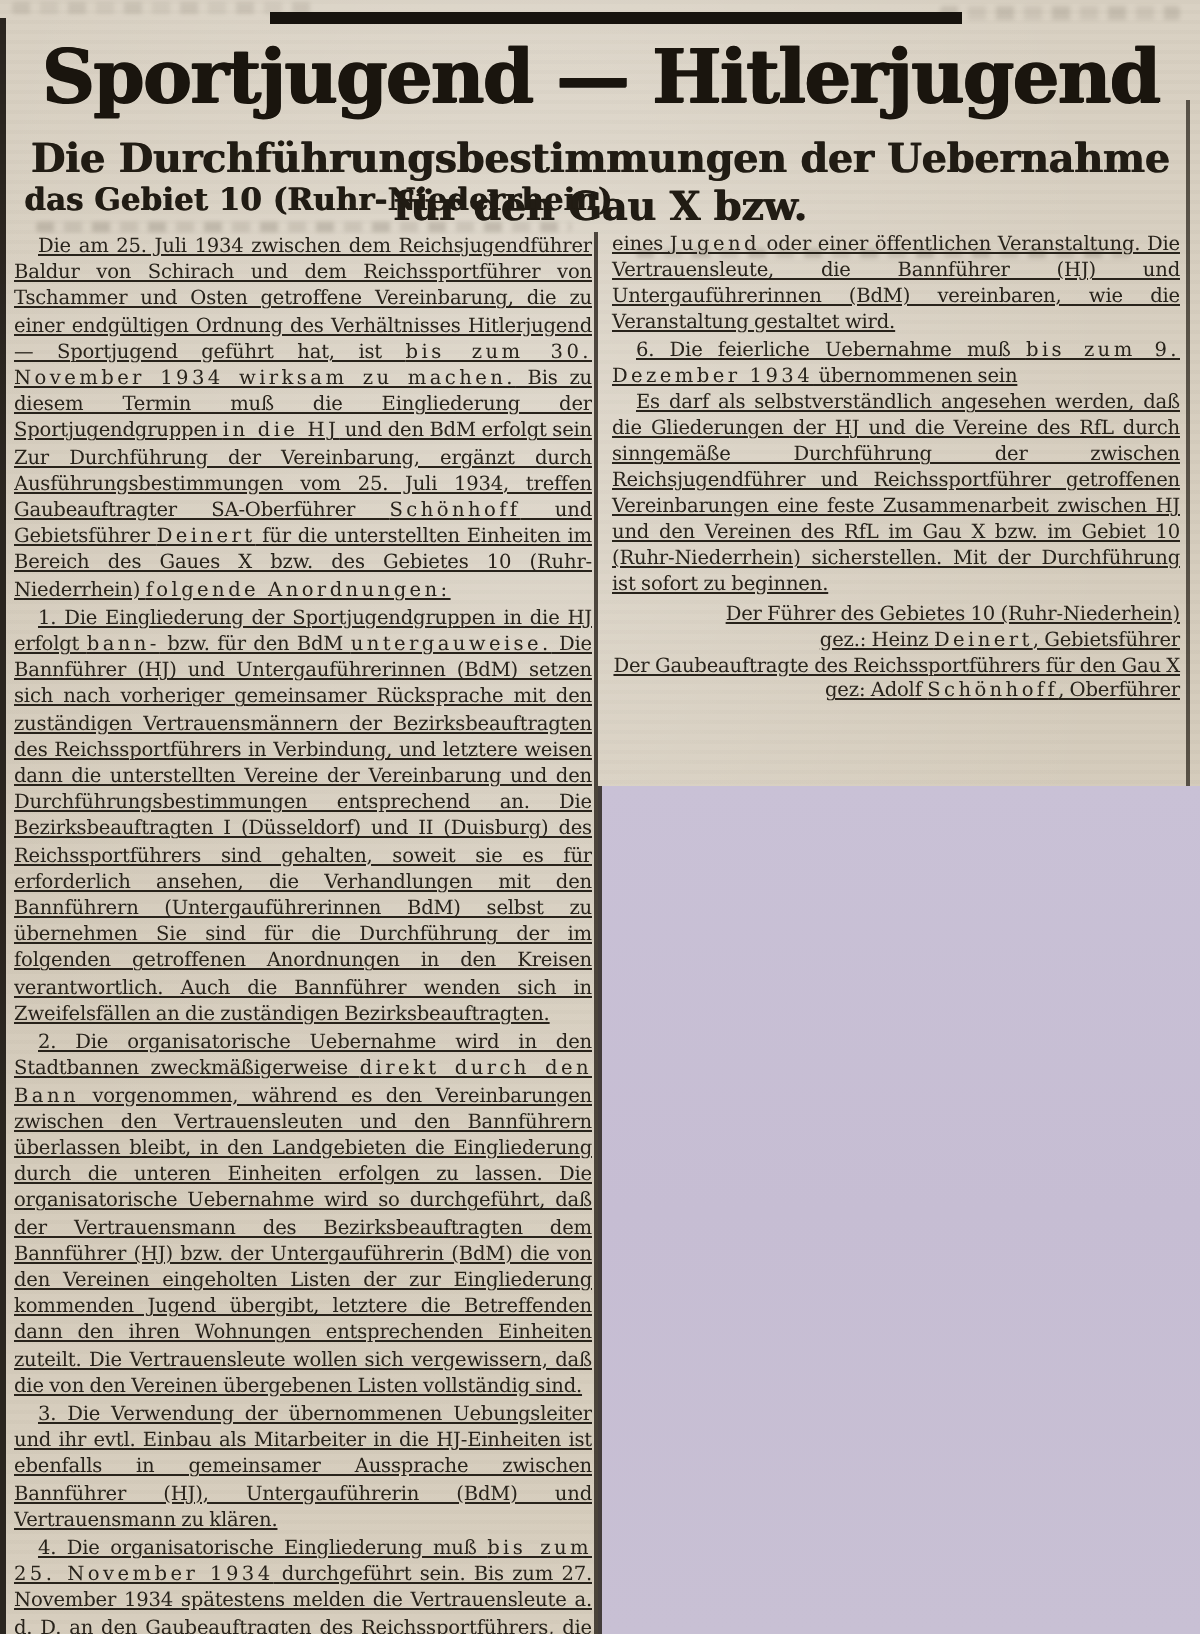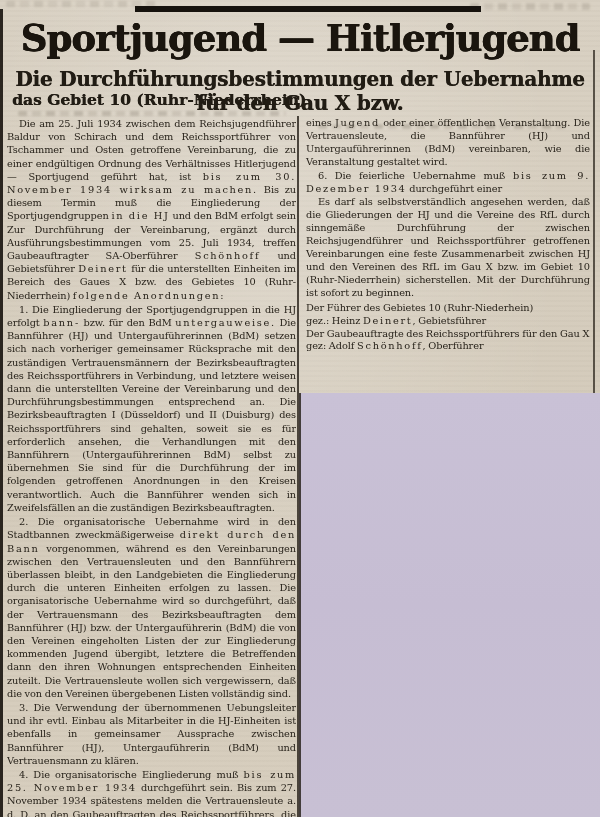--- a/index.html
+++ b/index.html
@@ -26,25 +26,25 @@
                     rgba(75,66,52,.22) 14px 23px, rgba(0,0,0,0) 23px 28px);}
   .g1{left:18px;top:111px;width:268px;}
   .g2{left:318px;top:124px;width:250px;}
   .g3{left:470px;top:3px;width:120px;height:7px;opacity:.4;}
   .g4{left:6px;top:1px;width:150px;height:6px;opacity:.35;}
   
   .col{position:absolute;top:117px;color:#28231b;text-align:justify;z-index:3;
        font-size:9.8px;line-height:13.2px;letter-spacing:-0.1px;word-spacing:-0.3px;}
   .col-left{left:7px;width:289px;height:700px;overflow:hidden;}
   .col-right{left:306px;width:284px;line-height:12.9px;}
-  .para{margin:0 0 1px;text-indent:12px;}
+  .para{margin:0 0 1px;text-indent:12px;text-decoration:underline;}
   .col-right .body-paras .para:first-child{text-indent:0;}
   .sperr{letter-spacing:1.7px;}
   .sig{margin-top:2px;}
-  .sig .para{text-align:left;text-indent:0;margin:0;line-height:12.9px;}
+  .sig .para{text-align:right;text-indent:0;margin:0;line-height:12.9px;}
   
   .rule{position:absolute;z-index:4;}
   .rule-left{left:0;top:9px;width:3px;height:808px;background:rgba(18,14,9,.88);}
   .rule-mid{left:297px;top:116px;width:2px;height:701px;background:rgba(34,28,20,.78);}
   .rule-right{left:593px;top:50px;width:2px;height:344px;background:rgba(34,28,20,.7);}
   
   .backdrop{position:absolute;left:299px;top:393px;width:301px;height:424px;z-index:5;
             background:linear-gradient(180deg,#c9c1d6 0%,#c6bdd3 50%,#c8c0d4 100%);
             border-left:2px solid rgba(34,28,20,.8);}
 </style>
@@ -71,21 +71,21 @@
           <p class="para"><span>1. Die Eingliederung der Sportjugendgruppen in die HJ erfolgt </span><span class="sperr">bann-</span><span> bzw. für den BdM </span><span class="sperr">untergauweise.</span><span> Die Bannführer (HJ) und Untergauführerinnen (BdM) setzen sich nach vorheriger gemeinsamer Rücksprache mit den zuständigen Vertrauensmännern der Bezirksbeauftragten des Reichssportführers in Verbindung, und letztere weisen dann die unterstellten Vereine der Vereinbarung und den Durchführungsbestimmungen entsprechend an. Die Bezirksbeauftragten I (Düsseldorf) und II (Duisburg) des Reichssportführers sind gehalten, soweit sie es für erforderlich ansehen, die Verhandlungen mit den Bannführern (Untergauführerinnen BdM) selbst zu übernehmen Sie sind für die Durchführung der im folgenden getroffenen Anordnungen in den Kreisen verantwortlich. Auch die Bannführer wenden sich in Zweifelsfällen an die zuständigen Bezirksbeauftragten.</span></p>
           <p class="para"><span>2. Die organisatorische Uebernahme wird in den Stadtbannen zweckmäßigerweise </span><span class="sperr">direkt durch den Bann</span><span> vorgenommen, während es den Vereinbarungen zwischen den Vertrauensleuten und den Bannführern überlassen bleibt, in den Landgebieten die Eingliederung durch die unteren Einheiten erfolgen zu lassen. Die organisatorische Uebernahme wird so durchgeführt, daß der Vertrauensmann des Bezirksbeauftragten dem Bannführer (HJ) bzw. der Untergauführerin (BdM) die von den Vereinen eingeholten Listen der zur Eingliederung kommenden Jugend übergibt, letztere die Betreffenden dann den ihren Wohnungen entsprechenden Einheiten zuteilt. Die Vertrauensleute wollen sich vergewissern, daß die von den Vereinen übergebenen Listen vollständig sind.</span></p>
           <p class="para"><span>3. Die Verwendung der übernommenen Uebungsleiter und ihr evtl. Einbau als Mitarbeiter in die HJ-Einheiten ist ebenfalls in gemeinsamer Aussprache zwischen Bannführer (HJ), Untergauführerin (BdM) und Vertrauensmann zu klären.</span></p>
           <p class="para"><span>4. Die organisatorische Eingliederung muß </span><span class="sperr">bis zum 25. November 1934</span><span> durchgeführt sein. Bis zum 27. November 1934 spätestens melden die Vertrauensleute a. d. D. an den Gaubeauftragten des Reichssportführers, die Bannführer an den Führer des Gebietes 10. die Untergauführerinnen an die Führerin des Obergaues 10 in kurzem Bericht mit zahlenmäßiger Aufstellung die erfolgte organisatorische Durchführung der Eingliederung.</span></p>
         </div>
     </div>
 
     <div class="col col-right">
       <div class="body-paras">
           <p class="para"><span>eines </span><span class="sperr">Jugend</span><span> oder einer öffentlichen Veranstaltung. Die Vertrauensleute, die Bannführer (HJ) und Untergauführerinnen (BdM) vereinbaren, wie die Veranstaltung gestaltet wird.</span></p>
-          <p class="para"><span>6. Die feierliche Uebernahme muß </span><span class="sperr">bis zum 9. Dezember 1934</span><span> durchgeführt einer</span></p>
+          <p class="para"><span>6. Die feierliche Uebernahme muß </span><span class="sperr">bis zum 9. Dezember 1934</span><span> übernommenen sein</span></p>
           <p class="para"><span>Es darf als selbstverständlich angesehen werden, daß die Gliederungen der HJ und die Vereine des RfL durch sinngemäße Durchführung der zwischen Reichsjugendführer und Reichssportführer getroffenen Vereinbarungen eine feste Zusammenarbeit zwischen HJ und den Vereinen des RfL im Gau X bzw. im Gebiet 10 (Ruhr-Niederrhein) sicherstellen. Mit der Durchführung ist sofort zu beginnen.</span></p>
         </div>
       <div class="sig">
           <p class="para"><span>Der Führer des Gebietes 10 (Ruhr-Niederhein)</span></p>
           <p class="para"><span>gez.: Heinz </span><span class="sperr">Deinert</span><span>, Gebietsführer</span></p>
           <p class="para"><span>Der Gaubeauftragte des Reichssportführers für den Gau X</span></p>
           <p class="para"><span>gez: Adolf </span><span class="sperr">Schönhoff</span><span>, Oberführer</span></p>
         </div>
     </div>
 

